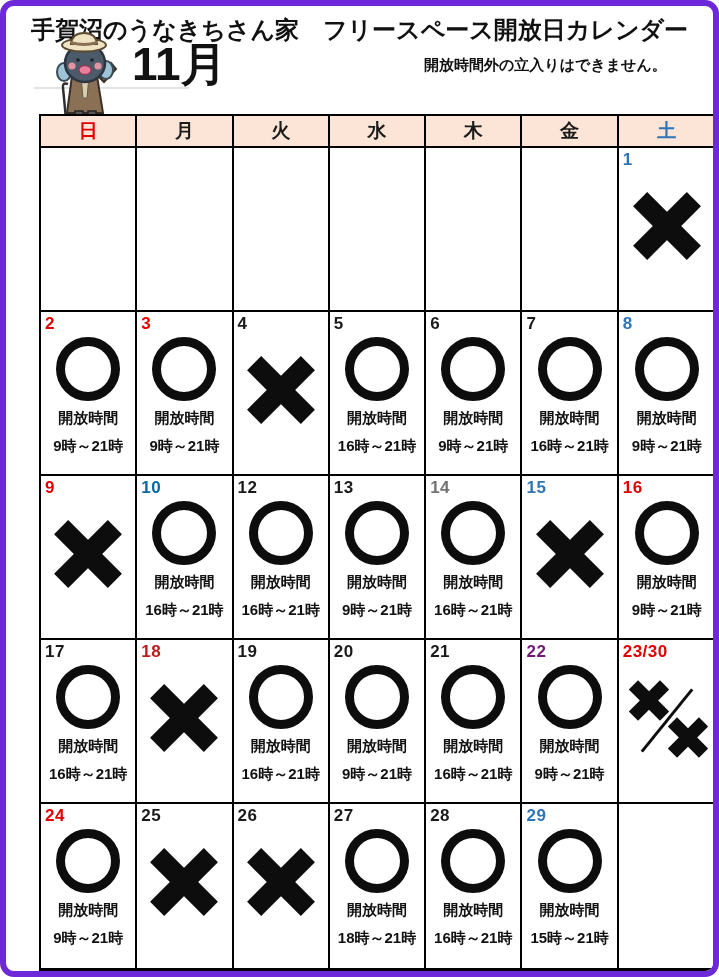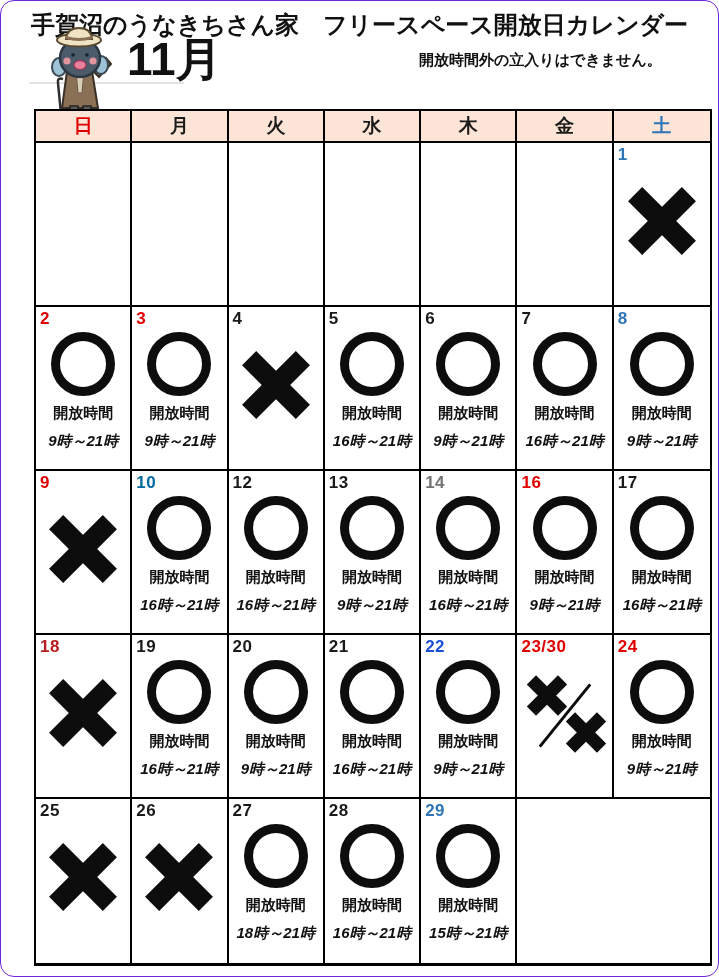--- a/index.html
+++ b/index.html
@@ -1,21 +1,21 @@
 <!DOCTYPE html>
 <html><head>
 <meta charset="utf-8">
 <style>
   html, body { margin: 0; padding: 0; background: #ffffff; }
   .page {
     position: relative;
     width: 719px;
     height: 977px;
     background: #ffffff;
-    border: 1px solid #6d28d9;
+    border: 6px solid #6d28d9;
     border-radius: 14px;
     box-sizing: border-box;
     overflow: hidden;
     font-family: "Liberation Sans", "DejaVu Sans", sans-serif;
     color: #111111;
   }
   .main-title {
     position: absolute;
     top: 8px; left: 0; width: 100%;
     text-align: center;
@@ -103,21 +103,20 @@
     font-weight: bold;
     white-space: nowrap;
   }
   .hours-value {
     position: absolute;
     top: 125px; left: 0; width: 100%;
     text-align: center;
     font-size: 15px;
     font-weight: bold;
     white-space: nowrap;
-    font-style: italic;
   }
   .x-mark { position: absolute; left: 50%; top: 78px; width: 0; height: 0; }
   .x-mark::before, .x-mark::after {
     content: "";
     position: absolute;
     left: -38px; top: -10px;
     width: 76px; height: 20px;
     background: #0d0d0d;
     transform: rotate(45deg);
   }
@@ -249,20 +248,24 @@
           <div class="hours-label">開放時間</div>
           <div class="hours-value">9時～21時</div>
         </div>
         <div class="day-cell">
           <div class="day-num" style="color: #737373;">14</div>
           <div class="circle-mark"></div>
           <div class="hours-label">開放時間</div>
           <div class="hours-value">16時～21時</div>
         </div>
         <div class="day-cell">
+          <div class="day-num" style="color: rgb(46, 117, 182);">15</div>
+          <div class="x-mark"></div>
+        </div>
+        <div class="day-cell">
           <div class="day-num" style="color: rgb(224, 0, 0);">16</div>
           <div class="circle-mark"></div>
           <div class="hours-label">開放時間</div>
           <div class="hours-value">9時～21時</div>
         </div>
         <div class="day-cell">
           <div class="day-num" style="color: rgb(26, 26, 26);">17</div>
           <div class="circle-mark"></div>
           <div class="hours-label">開放時間</div>
           <div class="hours-value">16時～21時</div>
@@ -283,21 +286,21 @@
           <div class="hours-label">開放時間</div>
           <div class="hours-value">9時～21時</div>
         </div>
         <div class="day-cell">
           <div class="day-num" style="color: rgb(26, 26, 26);">21</div>
           <div class="circle-mark"></div>
           <div class="hours-label">開放時間</div>
           <div class="hours-value">16時～21時</div>
         </div>
         <div class="day-cell">
-          <div class="day-num" style="color: #1d4ed8;">22</div>
+          <div class="day-num" style="color: #701a75;">22</div>
           <div class="circle-mark"></div>
           <div class="hours-label">開放時間</div>
           <div class="hours-value">9時～21時</div>
         </div>
         <div class="day-cell">
           <div class="day-num" style="color: rgb(224, 0, 0);">23/30</div>
           <div class="x-mark x-sm" style="left: 30px; top: 60px;"></div>
           <div class="slash-mark"></div>
           <div class="x-mark x-sm" style="left: 69px; top: 97px;"></div>
         </div>

